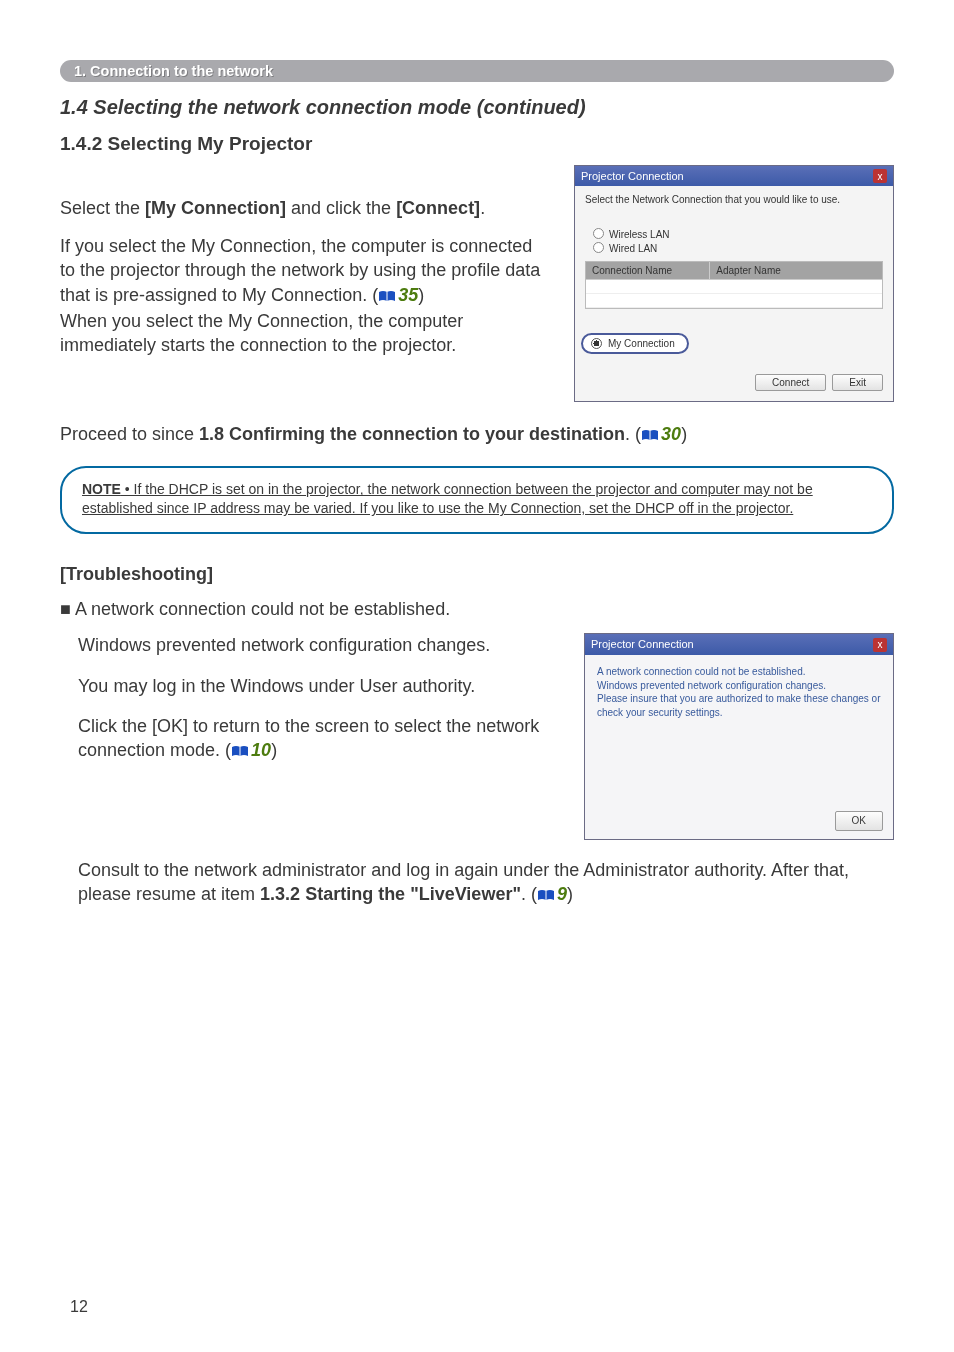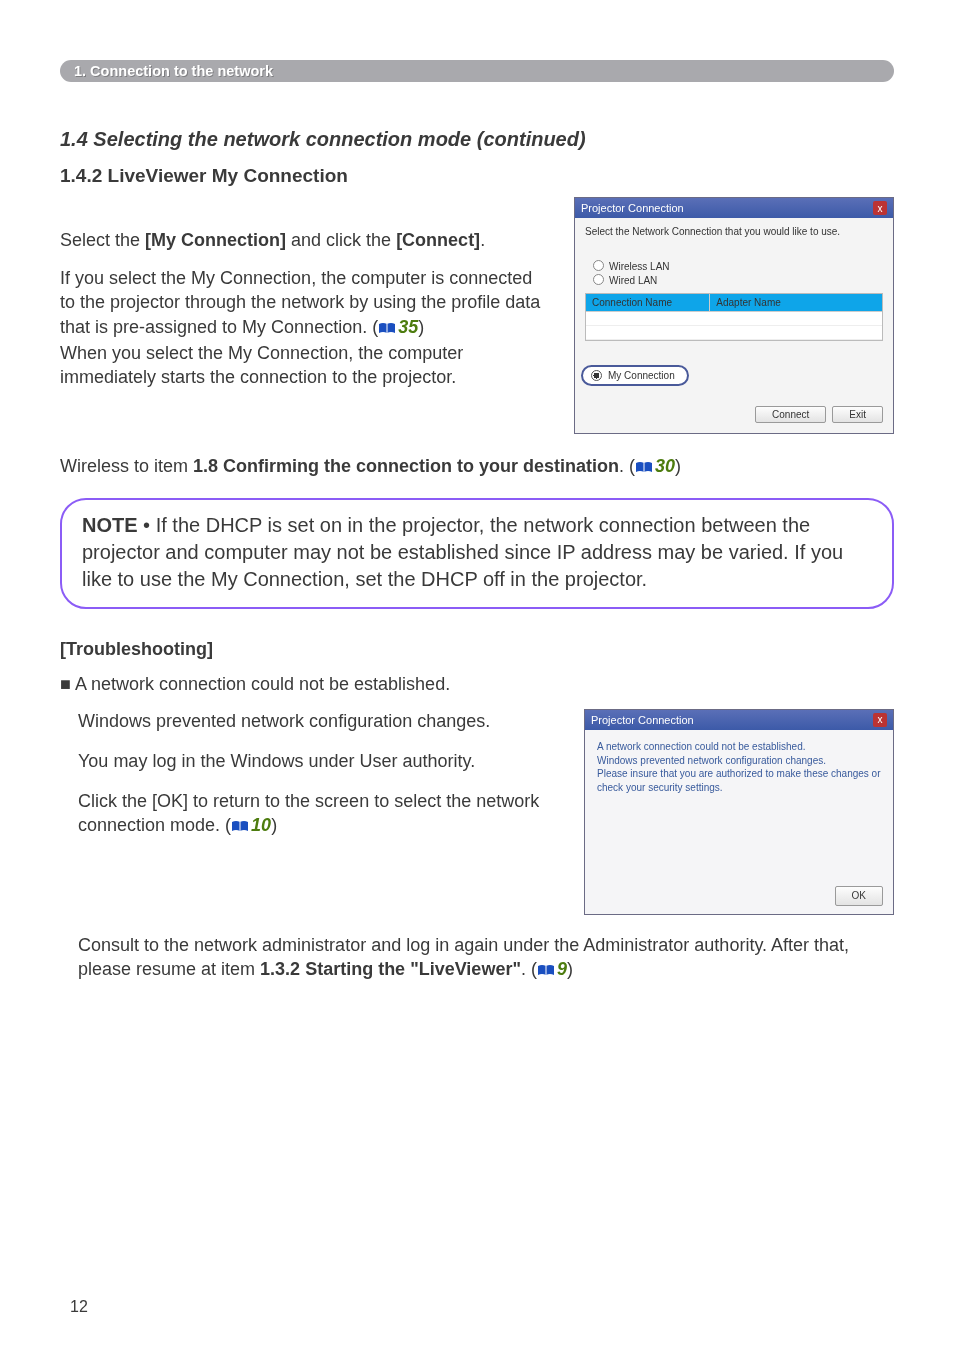--- a/index.html
+++ b/index.html
@@ -10,40 +10,40 @@
     border-radius: 12px;
     padding: 3px 14px;
     color: #fff;
     font-weight: bold;
     font-size: 14.5px;
     display: inline-block;
     width: 100%;
     margin-bottom: 14px;
     text-shadow: 1px 1px 0 rgba(0,0,0,0.25);
   }
-  .h-continued { font-weight: bold; font-style: italic; font-size: 20px; margin-bottom: 14px; margin-top: 32px; }
+  .h-continued { font-weight: bold; font-style: italic; font-size: 20px; margin-bottom: 14px; }
   .h-sub { font-weight: bold; font-size: 19px; margin-bottom: 10px; }
 
   .intro-row { display: flex; gap: 22px; align-items: center; margin-bottom: 20px; }
   .intro-text { flex: 1; font-size: 18px; line-height: 1.35; }
   .intro-text p { margin-bottom: 14px; }
   .intro-text .bold { font-weight: bold; }
   .book-icon { display: inline-block; vertical-align: -2px; margin-right: 2px; }
   .ref { font-weight: bold; font-style: italic; color: #4d7c0f; }
 
   
   .dialog1 { width: 320px; border: 1px solid #6b6b85; background: #f4f4f4; font-size: 11px; color: #333; }
   .dlg-title { background: linear-gradient(#5a6fb7,#3c5aa8); color: #fff; padding: 3px 6px; font-size: 11px; display: flex; justify-content: space-between; align-items: center; }
   .dlg-title .xbtn { background: #b33; color: #fff; width: 14px; height: 14px; display: flex; align-items: center; justify-content: center; font-size: 10px; border-radius: 2px; }
   .dlg-body { padding: 8px 10px 12px 10px; }
   .dlg-prompt { font-size: 10px; margin-bottom: 22px; }
   .radio-row { font-size: 10px; padding: 1px 0 1px 8px; }
   .radio-row::before { content: ""; display: inline-block; width: 9px; height: 9px; border: 1px solid #888; border-radius: 50%; margin-right: 5px; vertical-align: -1px; background: #fff; }
   .table-wrap { border: 1px solid #bbb; margin-top: 6px; background: #fff; }
-  .thead { display: flex; background: #0ea5e9; border-bottom: 1px solid #ccc; }
+  .thead { display: flex; background: #a3a3a3; border-bottom: 1px solid #ccc; }
   .thead > div { font-size: 10px; padding: 3px 6px; border-right: 1px solid #ccc; }
   .thead > div:first-child { width: 42%; }
   .thead > div:last-child { flex: 1; border-right: none; }
   .tbody-blank { height: 14px; border-bottom: 1px solid #eee; }
   .my-conn-bubble {
     margin-top: 24px;
     margin-left: -4px;
     display: inline-flex;
     align-items: center;
     border: 2px solid #4a5a9a;
@@ -57,26 +57,27 @@
     width: 9px; height: 9px; border: 1px solid #555; border-radius: 50%;
     margin-right: 6px; background: radial-gradient(circle at center,#333 0 3px,#fff 3px);
   }
   .dlg-buttons { display: flex; justify-content: flex-end; gap: 6px; padding: 8px 10px 10px; }
   .dlg-btn { border: 1px solid #9a9a9a; background: linear-gradient(#fdfdfd,#e3e3e3); font-size: 10px; padding: 2px 16px; border-radius: 2px; }
 
   .proceed { font-size: 18px; line-height: 1.35; margin: 18px 0 18px; }
   .proceed .bold { font-weight: bold; }
 
   .note-box {
-    border: 2px solid #8b5cf6;
+    border: 2px solid #0369a1;
     border-radius: 26px;
     padding: 12px 20px 14px 20px;
-    font-size: 20px;
+    font-size: 14px;
     line-height: 1.35;
     margin-bottom: 30px;
+    text-decoration: underline;
   }
   .note-box .note-label { font-weight: bold; font-family: Arial, Helvetica, sans-serif; }
 
   .trouble-h { font-weight: bold; font-size: 18px; margin-bottom: 12px; }
   .trouble-item { font-size: 18px; line-height: 1.35; }
   .trouble-item .lead { margin-bottom: 12px; }
   .trouble-row { display: flex; gap: 26px; align-items: flex-start; }
   .trouble-text { flex: 1; }
   .trouble-text p { margin-bottom: 16px; }
 
@@ -94,21 +95,21 @@
 </style>
 </head>
 <body>
 
 <div class="page">
 
   <div class="section-pill">1. Connection to the network</div>
 
   <div class="h-continued">1.4 Selecting the network connection mode (continued)</div>
 
-  <div class="h-sub">1.4.2 LiveViewer My Connection</div>
+  <div class="h-sub">1.4.2 Selecting My Projector</div>
 
   <div class="intro-row">
     <div class="intro-text">
       <p>
         <span>Select the </span><span class="bold">[My Connection]</span><span> and click the </span><span class="bold">[Connect]</span><span>.</span>
       </p>
       <p>
         <span>If you select the My Connection, the computer is connected to the projector through the network by using the profile data that is pre-assigned to My Connection. (</span><span class="book-icon"><svg width="18" height="13" viewBox="0 0 18 13">
               <path d="M1 2 Q5 0 9 2 Q13 0 17 2 V11 Q13 9 9 11 Q5 9 1 11 Z" fill="#1a4fc0"></path>
               <path d="M9 2 V11" stroke="#fff" stroke-width="1"></path>
@@ -137,21 +138,21 @@
         <div class="my-conn-bubble">My Connection</div>
       </div>
       <div class="dlg-buttons">
         <div class="dlg-btn">Connect</div>
         <div class="dlg-btn">Exit</div>
       </div>
     </div>
   </div>
 
   <p class="proceed">
-    <span>Wireless to item </span><span class="bold">1.8 Confirming the connection to your destination</span><span>. (</span><span class="book-icon"><svg width="18" height="13" viewBox="0 0 18 13">
+    <span>Proceed to since </span><span class="bold">1.8 Confirming the connection to your destination</span><span>. (</span><span class="book-icon"><svg width="18" height="13" viewBox="0 0 18 13">
           <path d="M1 2 Q5 0 9 2 Q13 0 17 2 V11 Q13 9 9 11 Q5 9 1 11 Z" fill="#1a4fc0"></path>
           <path d="M9 2 V11" stroke="#fff" stroke-width="1"></path>
         </svg></span><span class="ref">30</span><span>)</span>
   </p>
 
   <div class="note-box">
     <span class="note-label">NOTE</span><span>  • If the DHCP is set on in the projector, the network connection between the projector and computer may not be established since IP address may be varied. If you like to use the My Connection, set the DHCP off in the projector.</span><br>
   </div>
 
   <div class="trouble-h">[Troubleshooting]</div>

